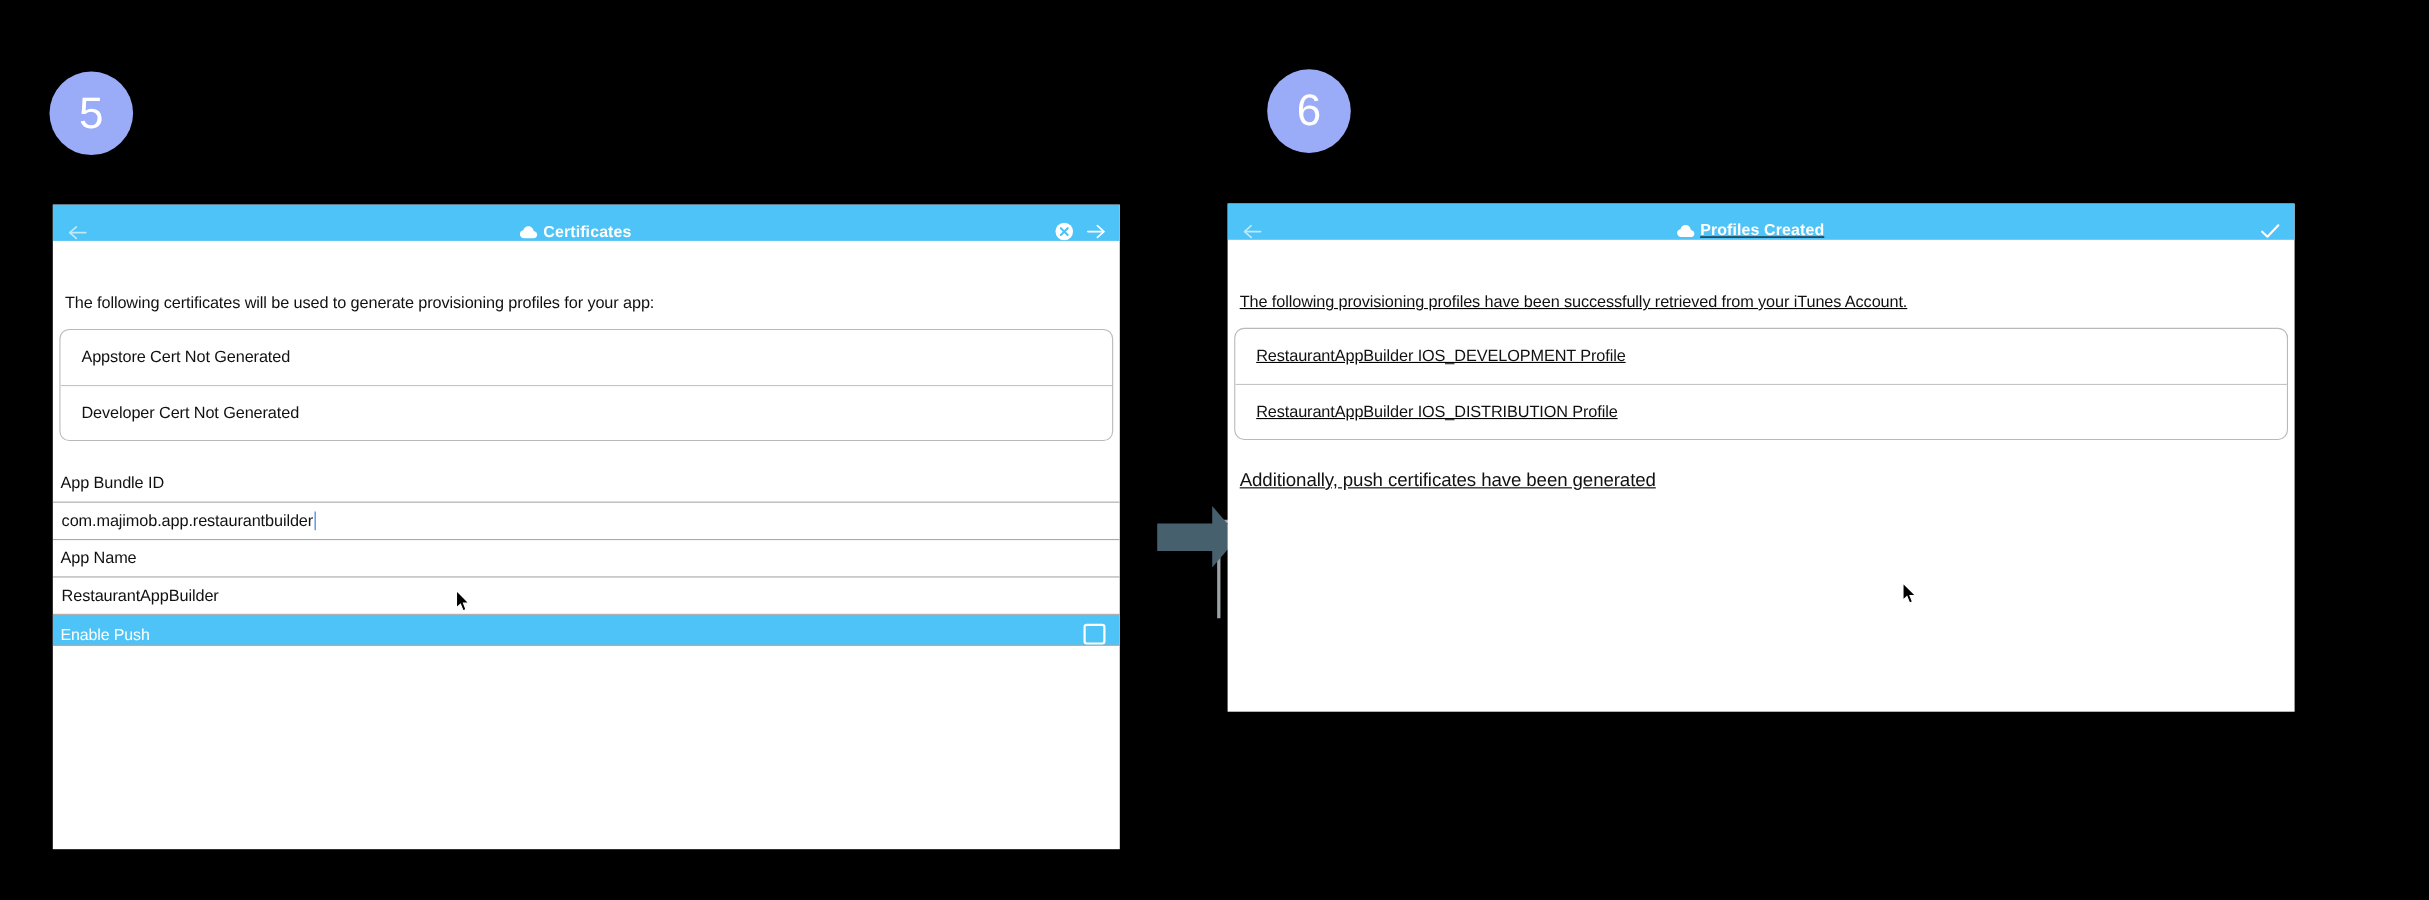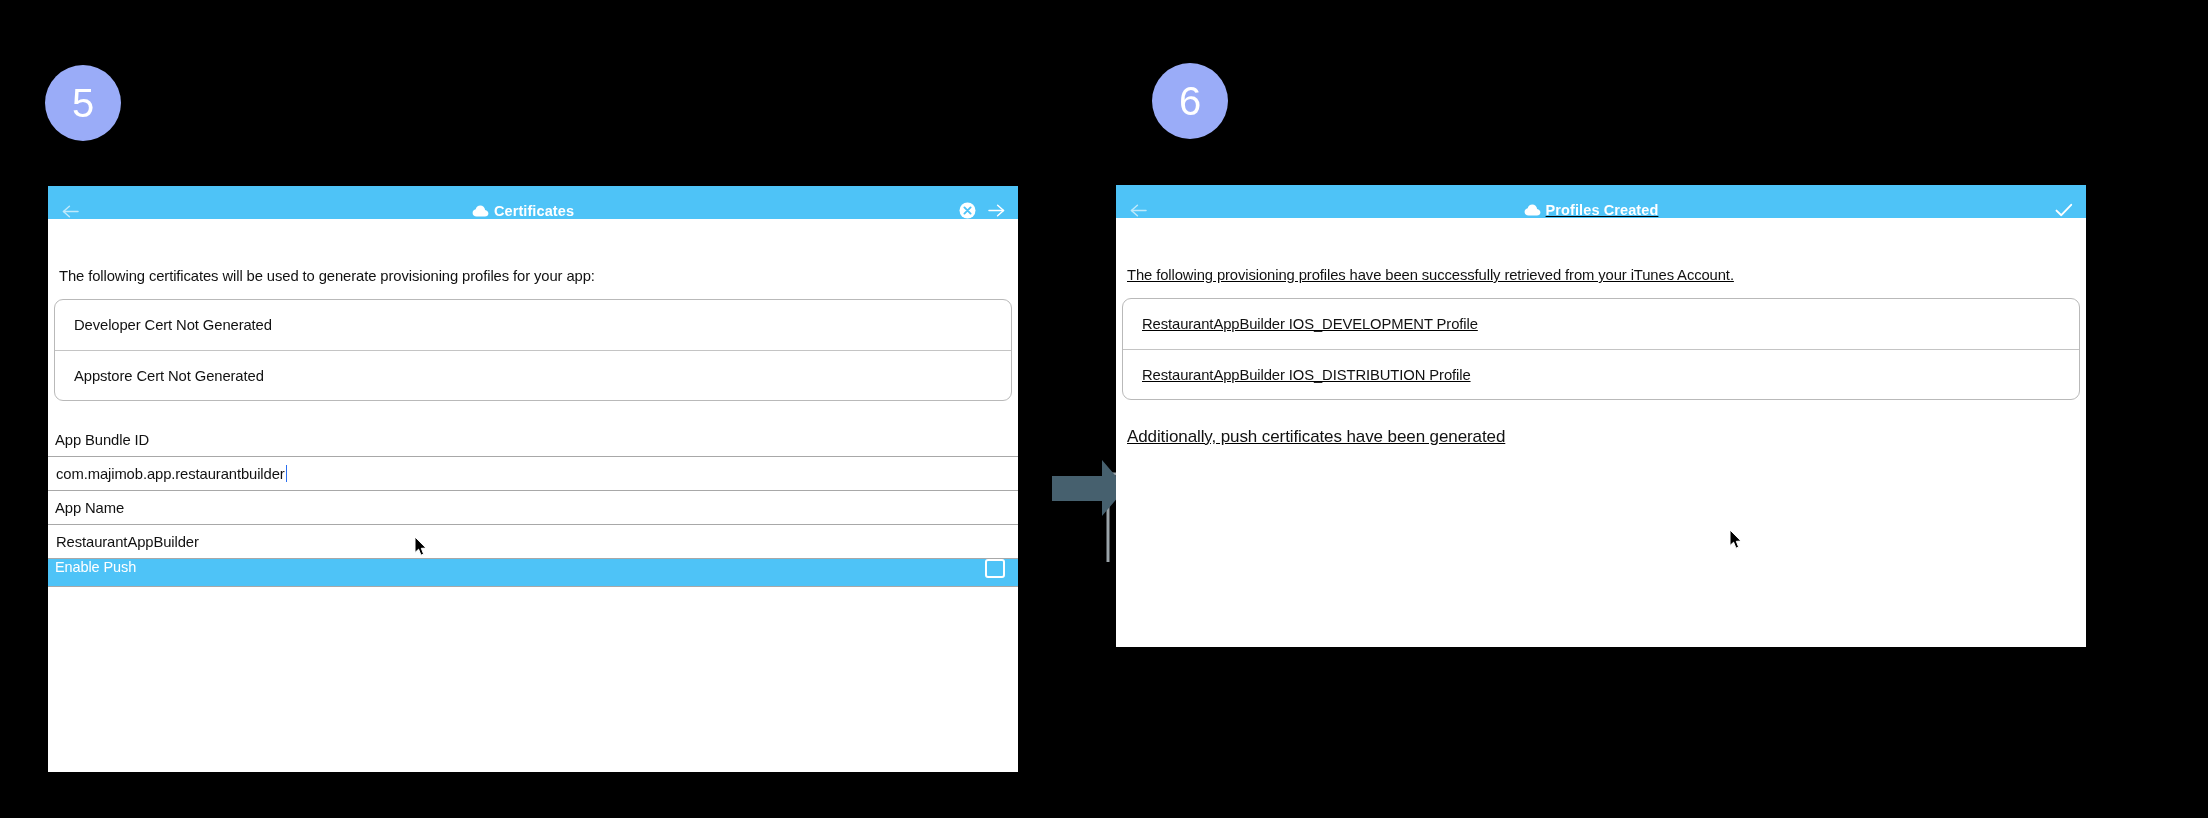--- a/index.html
+++ b/index.html
@@ -164,21 +164,21 @@
     width: 1px;
     height: 17px;
     background: #2a6ff0;
     margin-left: 1px;
     vertical-align: middle;
   }
   .row-highlight {
     height: 28px;
     background: #4ec3f7;
     display: flex;
-    align-items: flex-start;
+    align-items: flex-end;
     justify-content: space-between;
     padding: 0 13px 0 7px;
     box-sizing: border-box;
     border-bottom: 1px solid #a8a8a8;
   }
   .row-highlight .rh-label {
     font-size: 14.5px;
     color: #ffffff;
     letter-spacing: -0.1px;
   }
@@ -254,22 +254,22 @@
         </svg>
       </span>
     </div>
   </div>
 
   <div class="body">
 
     <div class="intro">The following certificates will be used to generate provisioning profiles for your app:</div>
 
     <div class="group-list">
+      <div class="group-item">Appstore Cert Not Generated</div>
       <div class="group-item">Developer Cert Not Generated</div>
-      <div class="group-item">Appstore Cert Not Generated</div>
     </div>
 
     <div style="height:22px"></div>
 
     <div class="field-label">App Bundle ID</div>
     <div class="field-value">
       <span>com.majimob.app.restaurantbuilder</span>
         <span class="caret"></span>
     </div>
 

